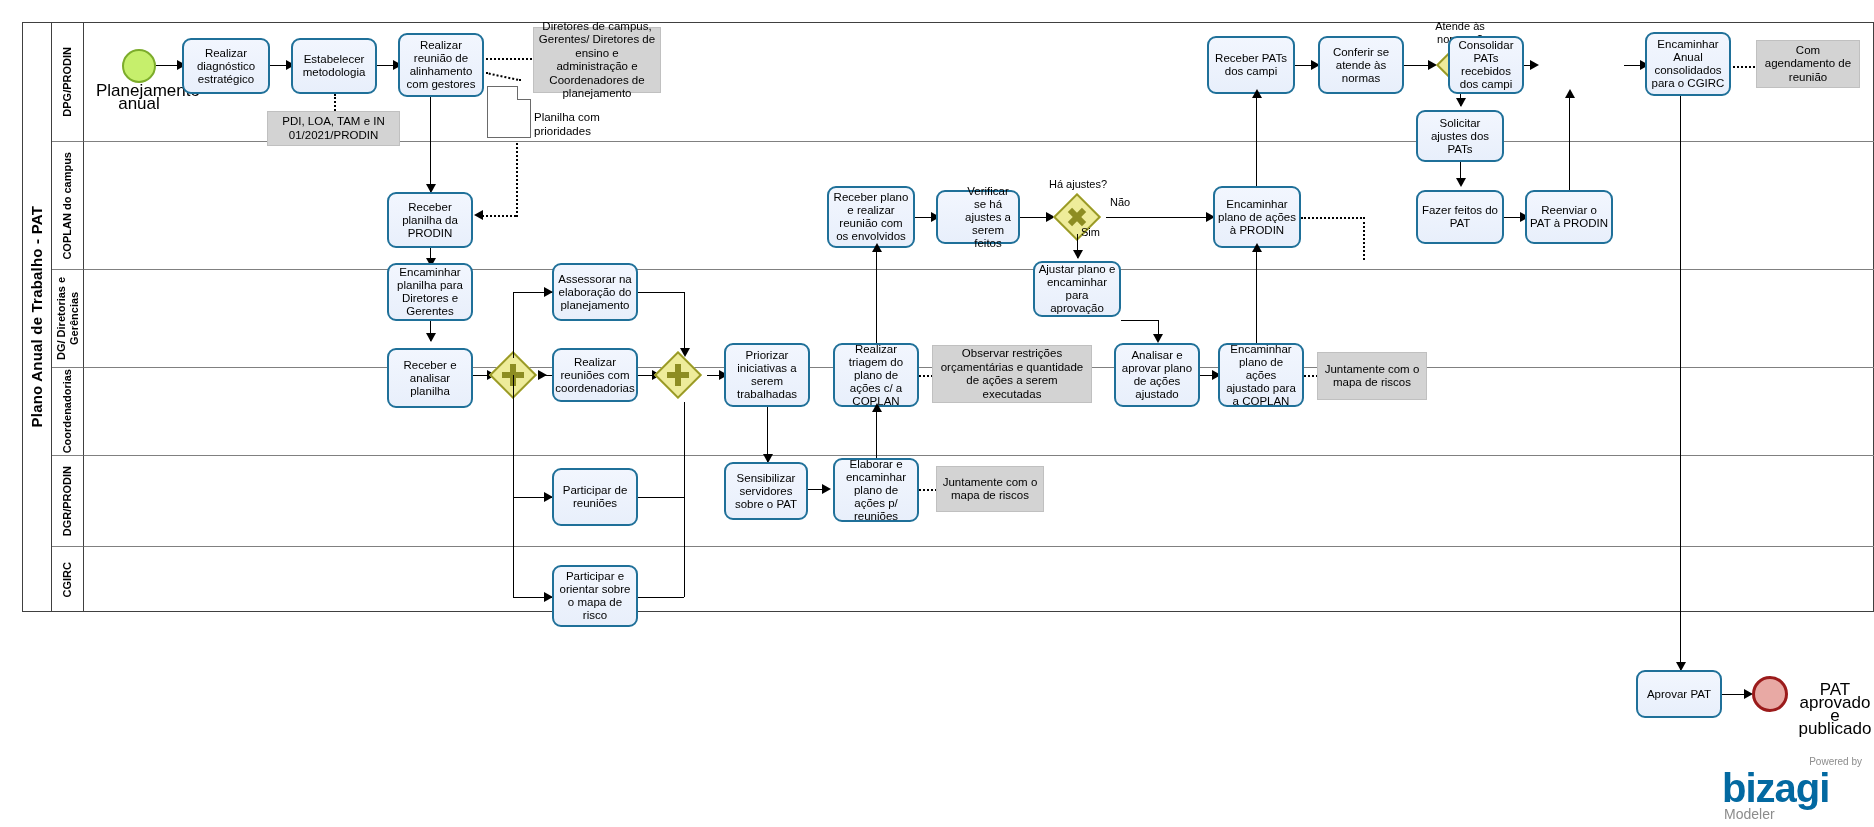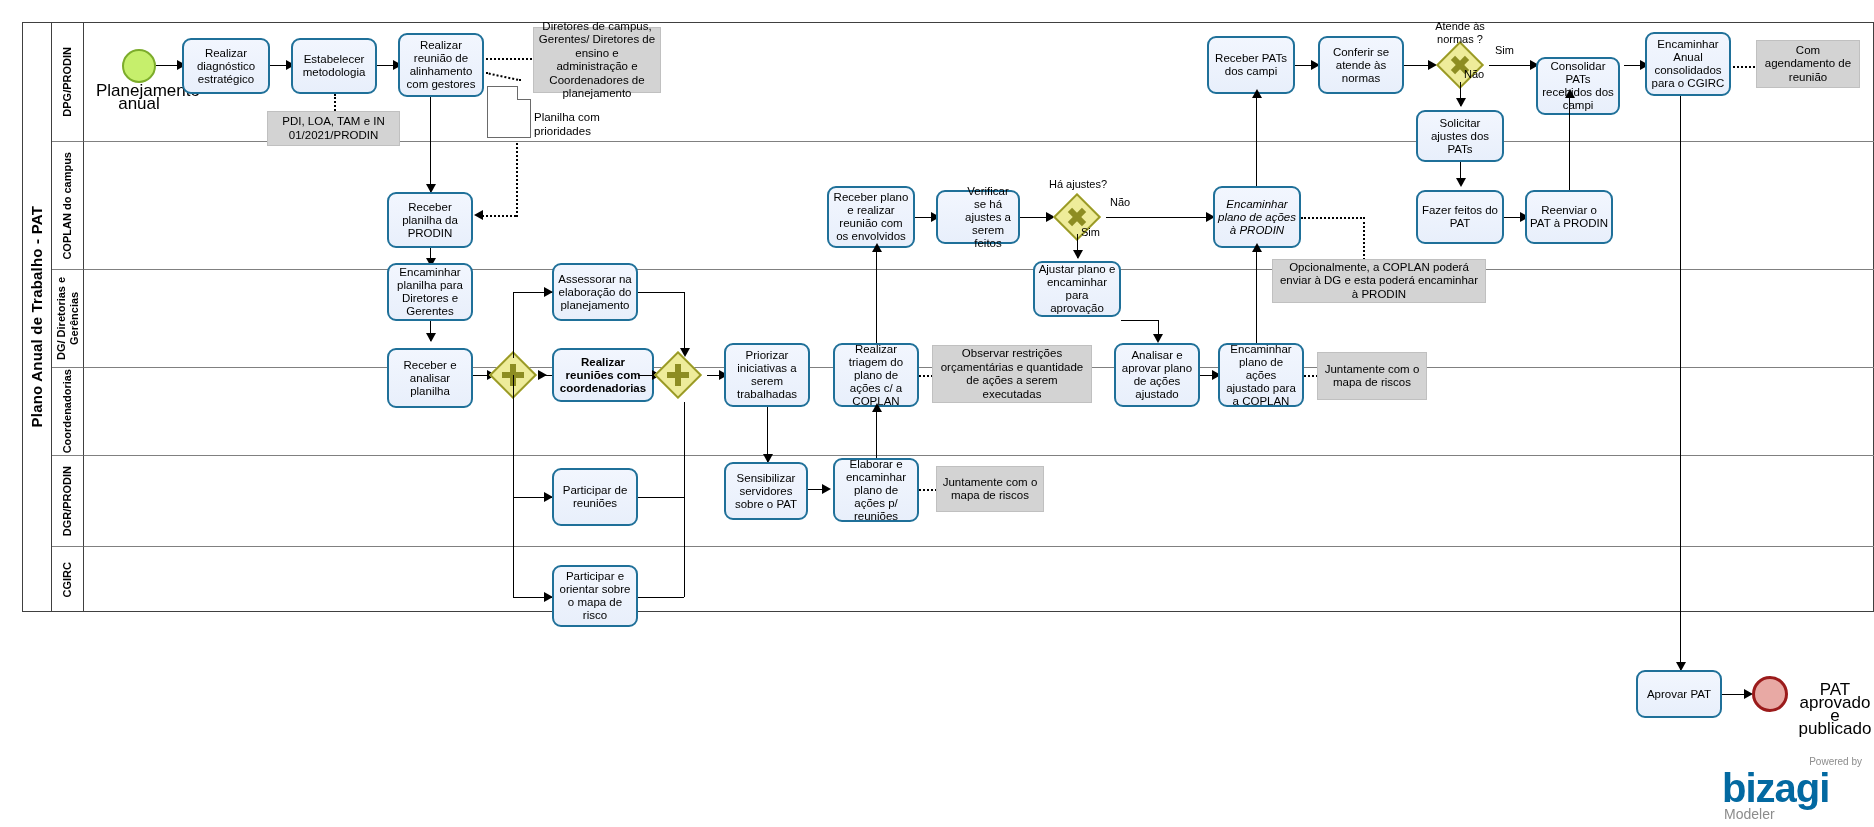--- a/index.html
+++ b/index.html
@@ -150,21 +150,21 @@
   <div class="ln lnh" style="left:1489px;top:65px;width:46px;"></div>
   <div class="arr arr-r" style="left:1530px;top:60px;"></div>
   <div class="flowlabel" style="left:1495px;top:44px;">Sim</div>
 
   <div class="ln lnv" style="left:1460px;top:82px;height:24px;"></div>
   <div class="arr arr-d" style="left:1456px;top:98px;"></div>
   <div class="flowlabel" style="left:1464px;top:68px;">Não</div>
 
   <div class="task" style="left:1416px;top:110px;width:88px;height:52px;">Solicitar ajustes dos PATs</div>
 
-  <div class="task" style="left:1536px;top:36px;width:84px;height:58px;margin-top:21px;">Consolidar PATs recebidos dos campi</div>
+  <div class="task" style="left:1448px;top:36px;width:76px;height:58px;">Consolidar PATs recebidos dos campi</div>
   <div class="ln lnh" style="left:1624px;top:65px;width:20px;"></div>
   <div class="arr arr-r" style="left:1640px;top:60px;"></div>
 
   <div class="task" style="left:1645px;top:32px;width:86px;height:64px;">Encaminhar Anual consolidados para o CGIRC</div>
 
   <div class="dot" style="left:1733px;top:66px;width:22px;"></div>
   <div class="note" style="left:1756px;top:40px;width:104px;height:48px;">Com agendamento de reunião</div>
 
   <div class="ln lnv" style="left:1680px;top:96px;height:574px;"></div>
   <div class="arr arr-d" style="left:1676px;top:662px;"></div>
@@ -196,28 +196,27 @@
   <div class="ln lnh" style="left:1106px;top:217px;width:107px;"></div>
   <div class="arr arr-r" style="left:1206px;top:212px;"></div>
   <div class="flowlabel" style="left:1110px;top:196px;">Não</div>
 
   <div class="ln lnv" style="left:1077px;top:234px;height:24px;"></div>
   <div class="arr arr-d" style="left:1073px;top:250px;"></div>
   <div class="flowlabel" style="left:1081px;top:226px;">Sim</div>
 
   <div class="task" style="left:1033px;top:261px;width:88px;height:56px;">Ajustar plano e encaminhar para aprovação</div>
 
-  <div class="task" style="left:1213px;top:186px;width:88px;height:62px;font-style:italic;">Encaminhar plano de ações à PRODIN</div>
+  <div class="task" style="left:1213px;top:186px;width:88px;height:62px;">Encaminhar plano de ações à PRODIN</div>
 
   <div class="ln lnv" style="left:1256px;top:94px;height:92px;"></div>
   <div class="arr arr-u" style="left:1252px;top:89px;"></div>
 
   <div class="dot" style="left:1301px;top:217px;width:64px;"></div>
   <div class="dotv" style="left:1363px;top:217px;height:43px;"></div>
-  <div class="note" style="left:1272px;top:259px;width:214px;height:44px;">Opcionalmente, a COPLAN poderá enviar à DG e esta poderá encaminhar à PRODIN</div>
 
   <div class="task" style="left:1416px;top:190px;width:88px;height:54px;">Fazer feitos do PAT</div>
   <div class="ln lnv" style="left:1460px;top:162px;height:22px;"></div>
   <div class="arr arr-d" style="left:1456px;top:178px;"></div>
 
   <div class="ln lnh" style="left:1504px;top:217px;width:20px;"></div>
   <div class="arr arr-r" style="left:1520px;top:212px;"></div>
   <div class="task" style="left:1525px;top:190px;width:88px;height:54px;">Reenviar o PAT à PRODIN</div>
 
   <div class="ln lnv" style="left:1569px;top:94px;height:96px;"></div>
@@ -241,21 +240,21 @@
   <div class="arr arr-r" style="left:544px;top:287px;"></div>
 
   <div class="ln lnv" style="left:513px;top:375px;height:122px;"></div>
   <div class="ln lnh" style="left:513px;top:497px;width:39px;"></div>
   <div class="arr arr-r" style="left:544px;top:492px;"></div>
 
   <div class="ln lnv" style="left:513px;top:497px;height:100px;"></div>
   <div class="ln lnh" style="left:513px;top:597px;width:39px;"></div>
   <div class="arr arr-r" style="left:544px;top:592px;"></div>
 
-  <div class="task" style="left:552px;top:348px;width:102px;height:54px;font-weight:bold;">Realizar reuniões com coordenadorias</div>
+  <div class="task" style="left:552px;top:348px;width:86px;height:54px;">Realizar reuniões com coordenadorias</div>
 
   <div class="ln lnh" style="left:638px;top:375px;width:18px;"></div>
   <div class="arr arr-r" style="left:652px;top:370px;"></div>
 
   <div class="gw gw-plus" style="left:661px;top:358px;"></div>
 
   <div class="ln lnh" style="left:638px;top:292px;width:46px;"></div>
   <div class="ln lnv" style="left:684px;top:292px;height:62px;"></div>
   <div class="arr arr-d" style="left:680px;top:348px;"></div>
 

